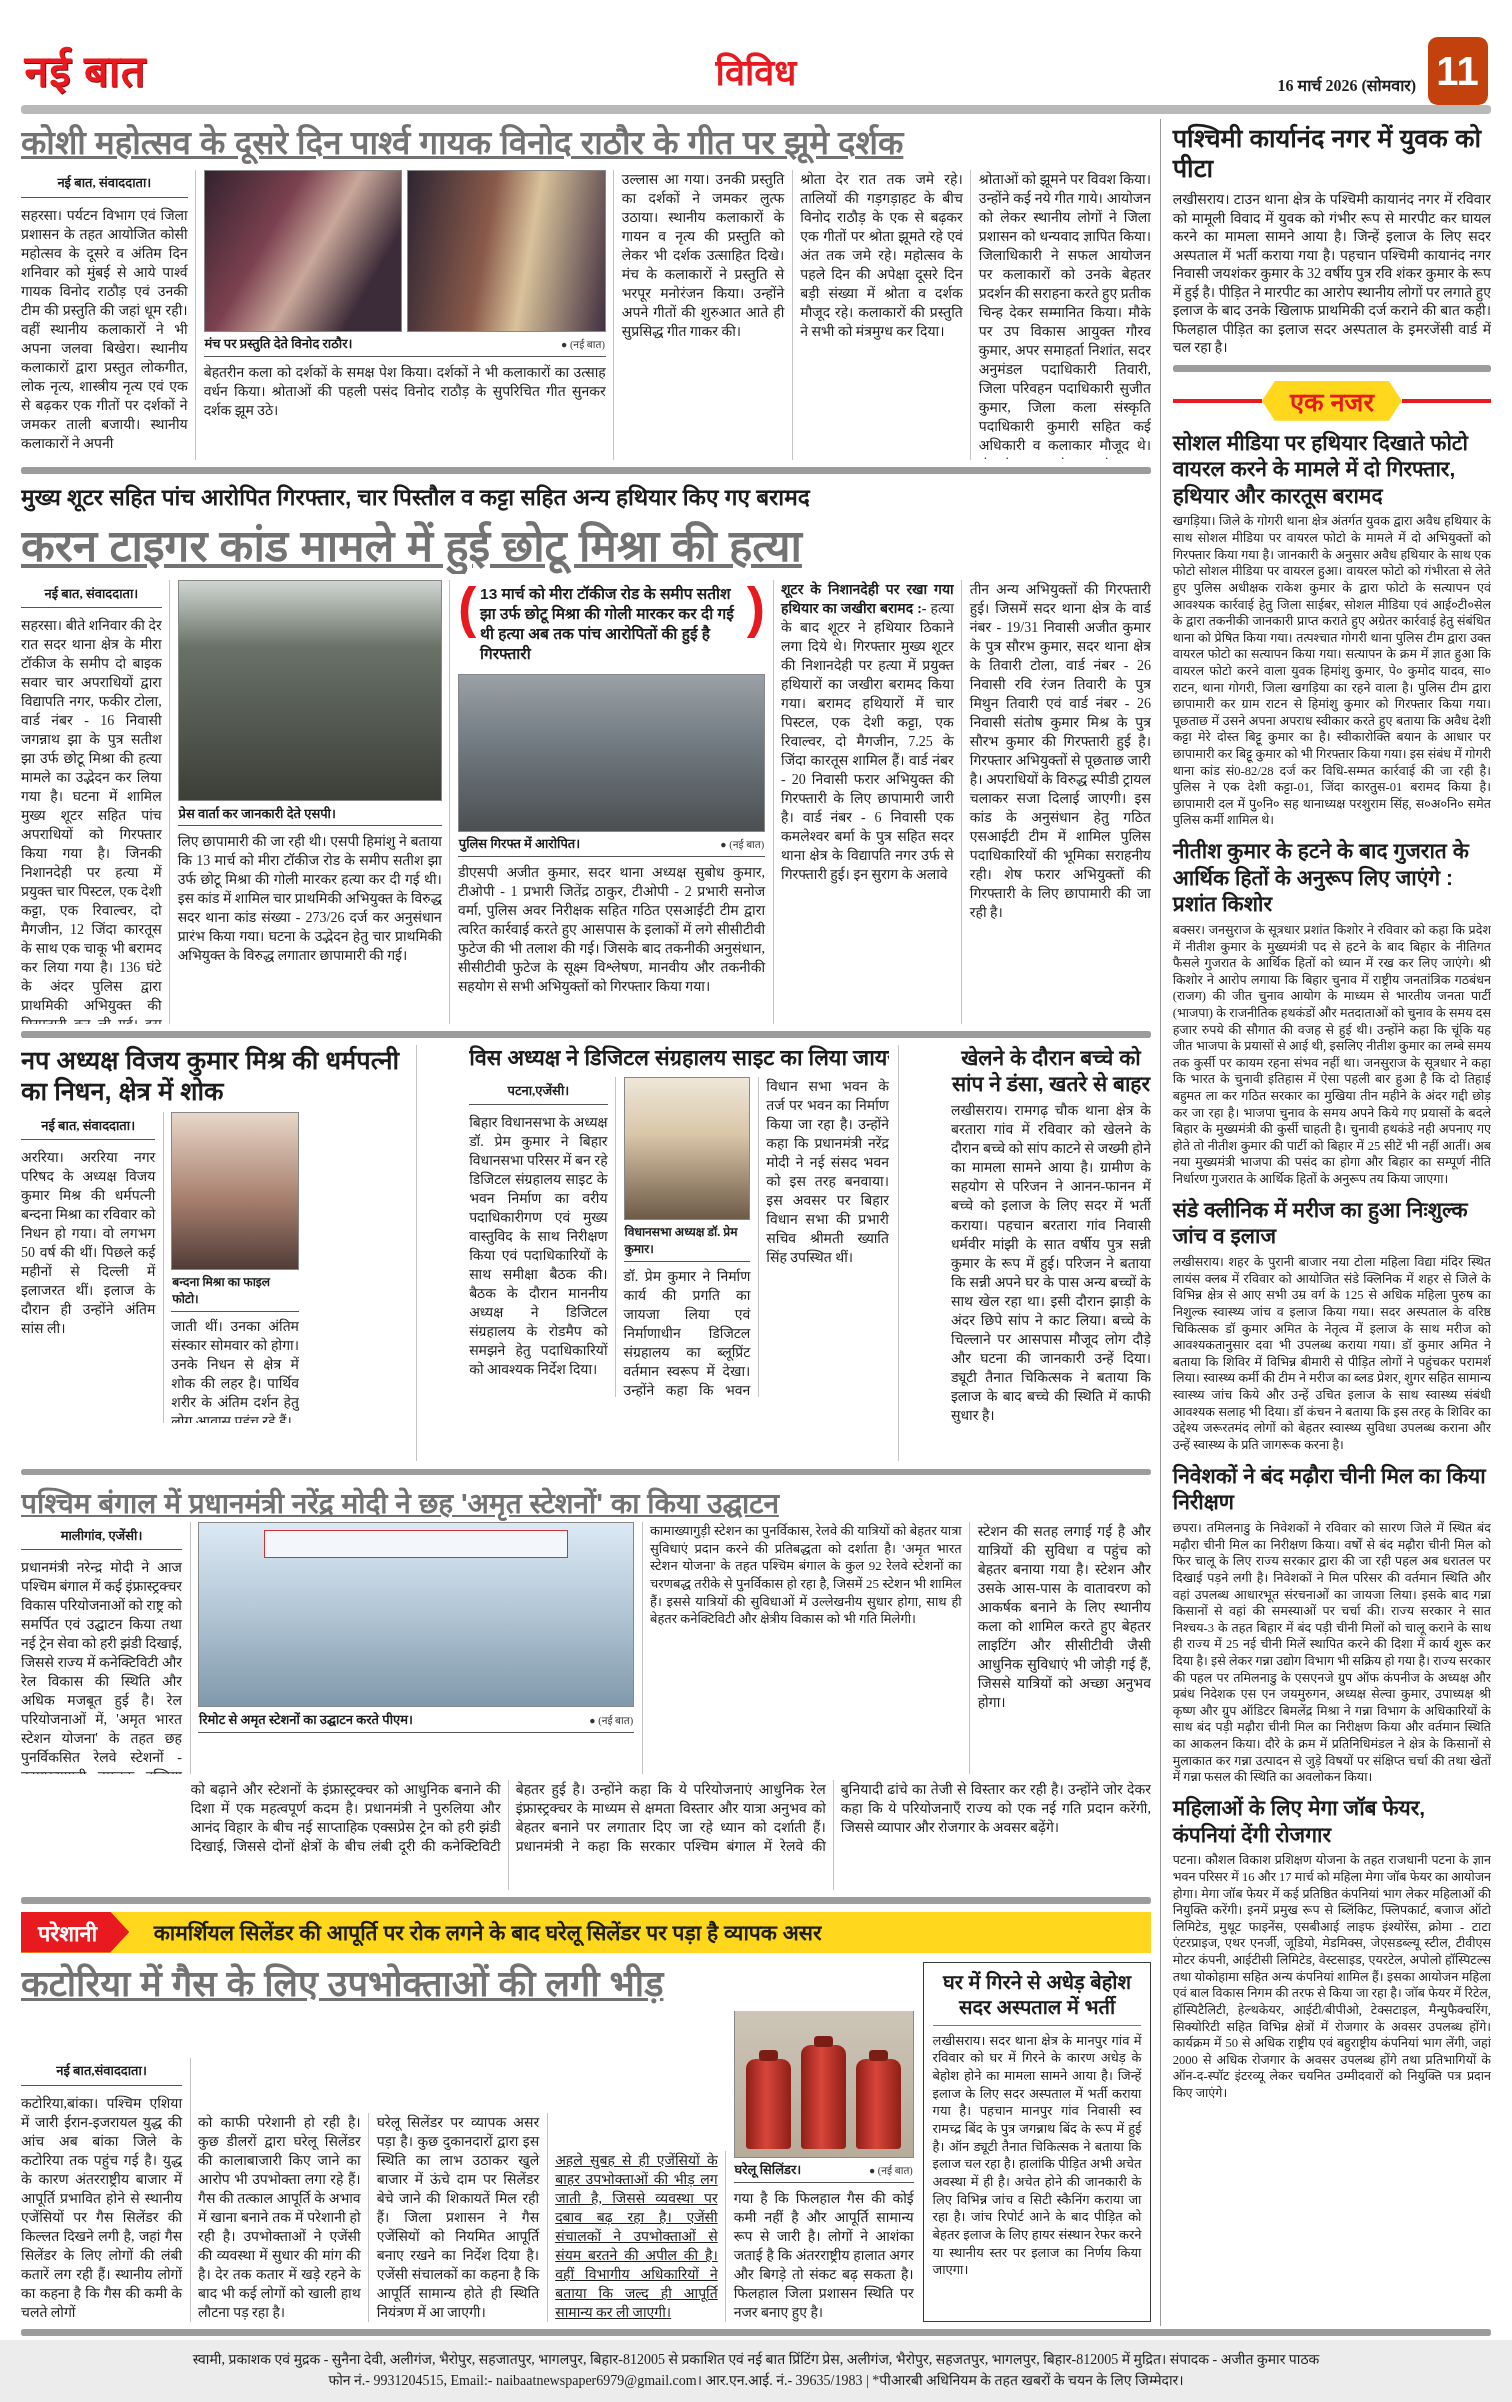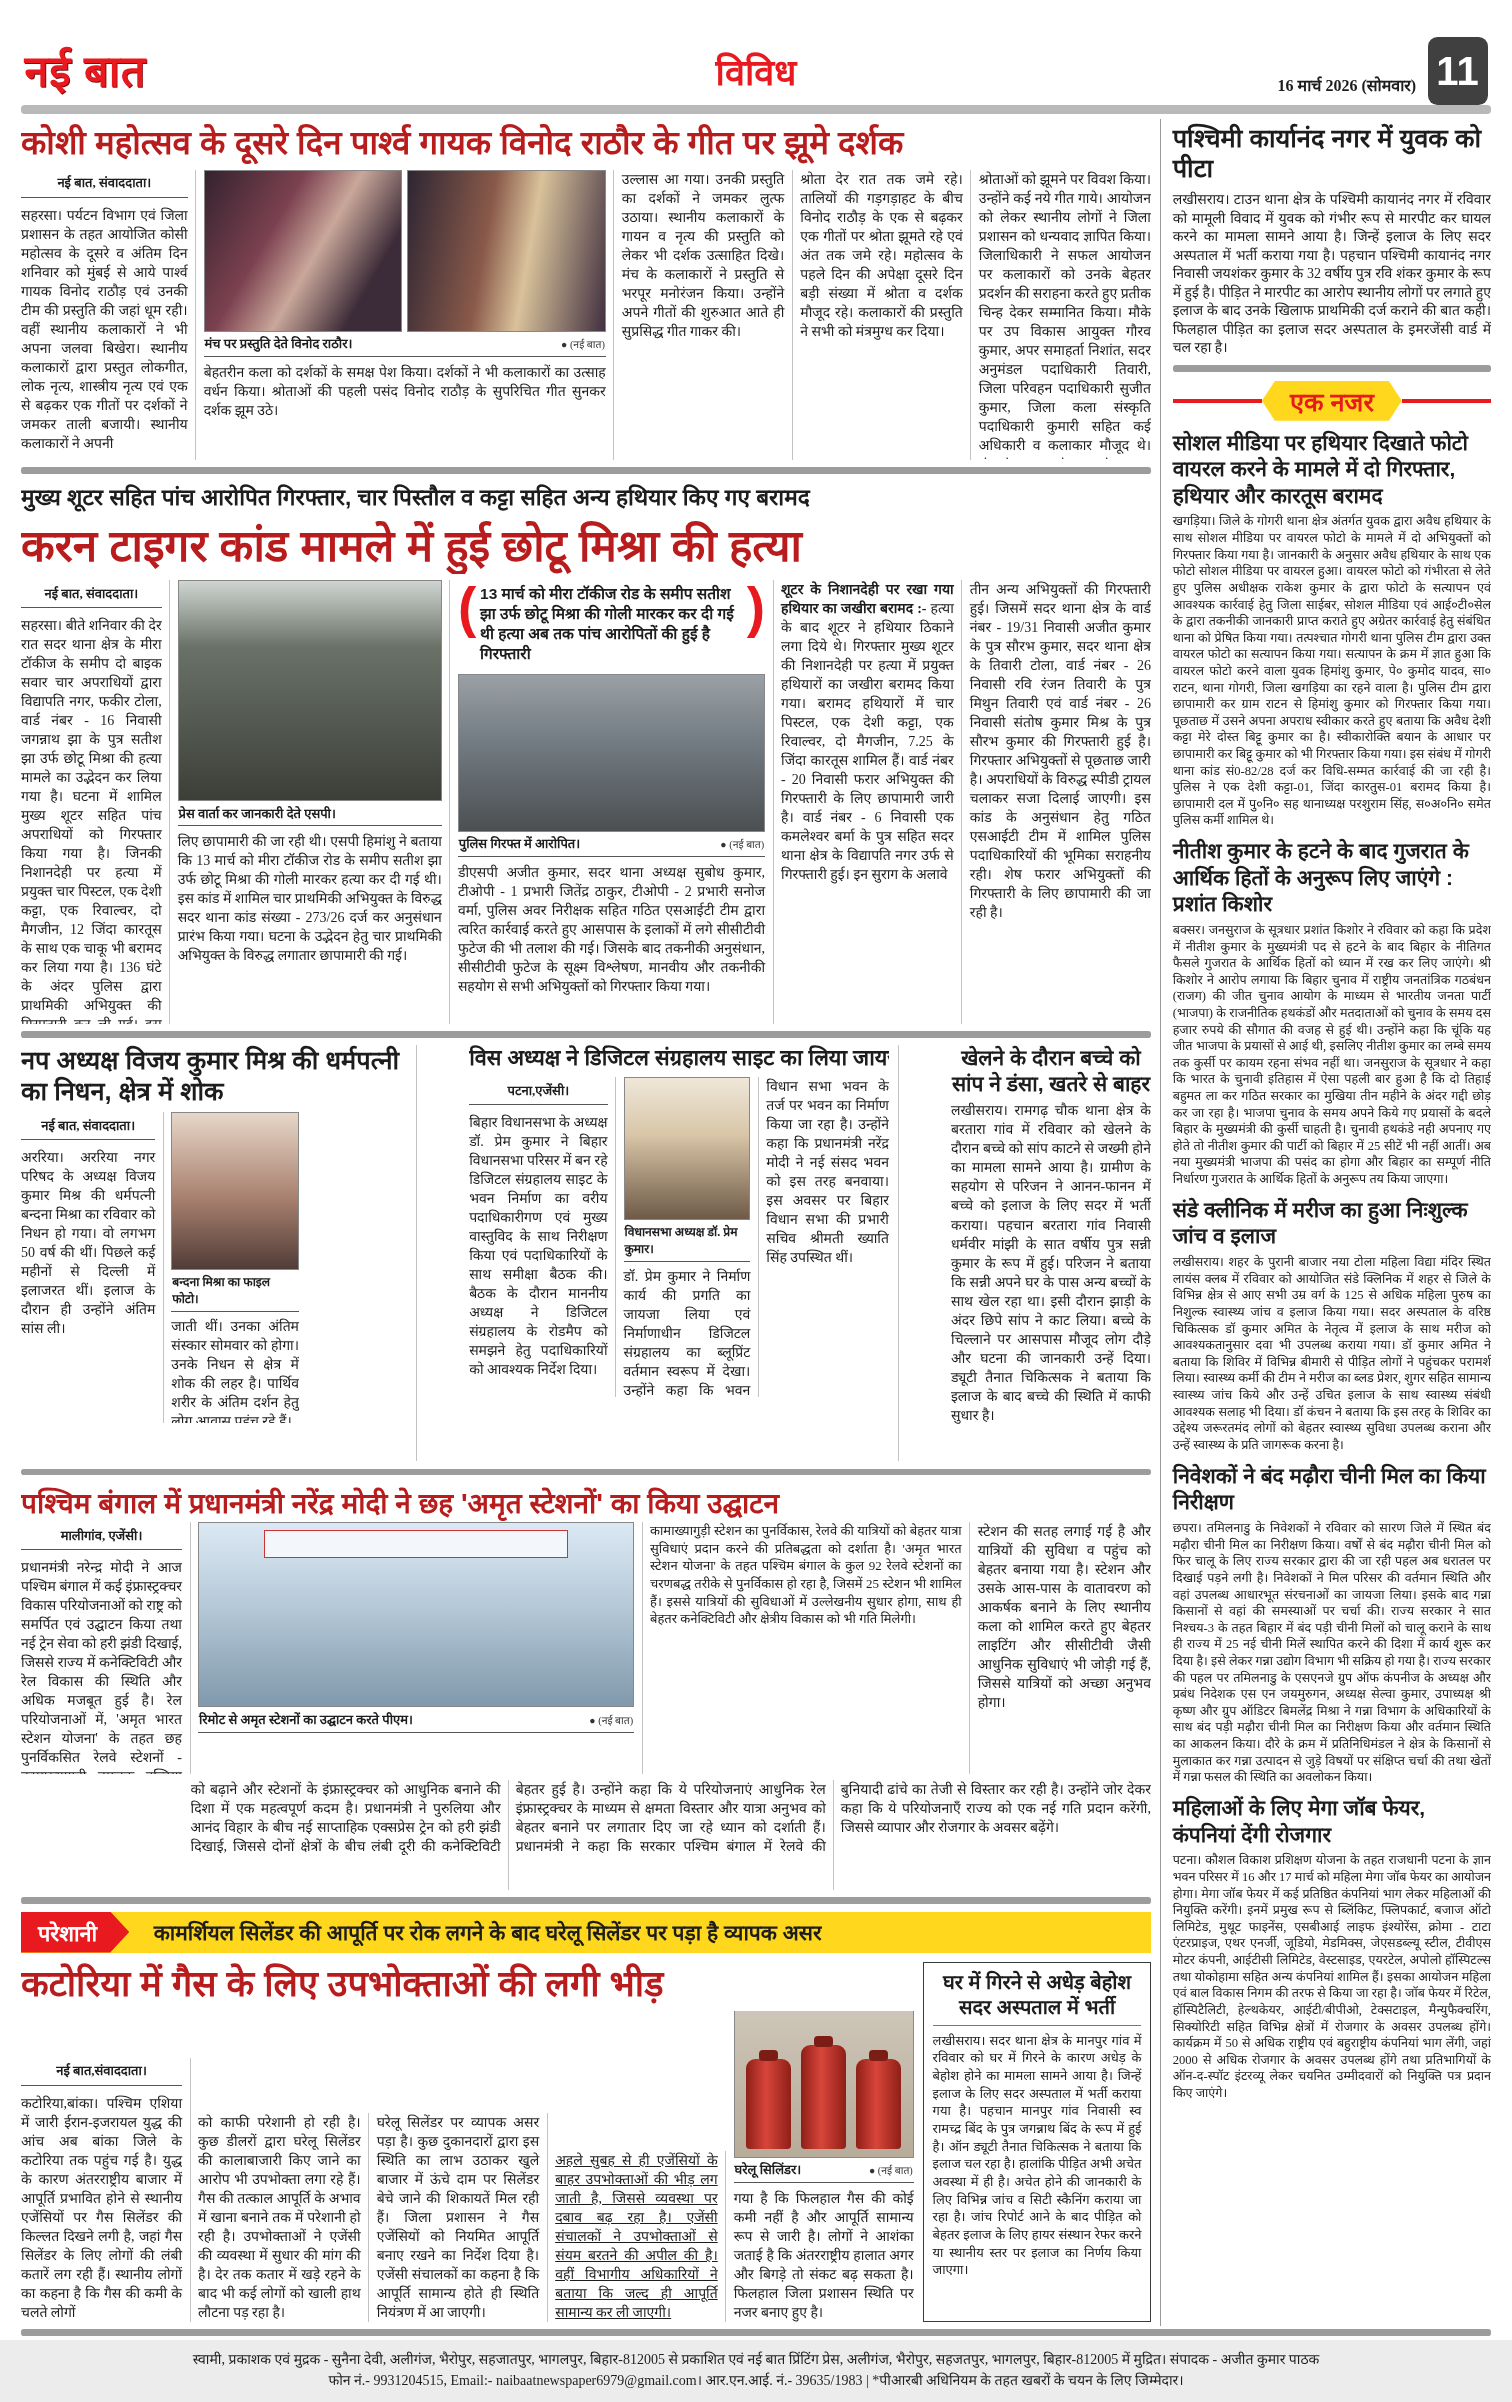--- a/index.html
+++ b/index.html
@@ -8,34 +8,34 @@
           font-family:"Liberation Serif", serif; color:#1d1d1d; overflow:hidden; position:relative; }
 
   
   .hdr { height:105px; padding:0 24.5px; display:flex; align-items:flex-end; position:relative; }
   .masthead { font-family:"Liberation Sans",sans-serif; font-weight:800; font-size:43px; color:#e8191f;
               text-shadow:0.9px 0.9px 0 #7e0e12; letter-spacing:0.9px; padding-bottom:5.6px; }
   .section-title { position:absolute; left:0; right:0; text-align:center; bottom:9.4px;
               font-family:"Liberation Sans",sans-serif; font-weight:800; font-size:36px; color:#e8191f; }
   .hdr-right { margin-left:auto; display:flex; align-items:flex-end; gap:11.3px; z-index:2; }
   .hdr-date { font-size:16px; font-weight:bold; padding-bottom:9.4px; }
-  .pagenum { width:60px; height:68px; background:#404040; border-radius:9.4px; color:#fff;
+  .pagenum { width:60px; height:68px; background:#c2410c; border-radius:9.4px; color:#fff;
              font-family:"Liberation Sans",sans-serif; font-weight:800; font-size:40px;
              display:flex; align-items:center; justify-content:center; }
   .hdr-bar { height:8.5px; background:#b9b9b9; margin:0 21px; border-radius:3.8px; }
 
   
   .content { display:flex; padding:5.6px 21px 0 21px; gap:9.4px; height:2212px; overflow:hidden; }
   main.maincol { width:1130px; overflow:hidden; }
   aside.rail { flex:1; border-left:0.9px solid #9a9a9a; padding-left:11.3px; overflow:hidden; }
 
   .bar { height:6.6px; background:#9c9c9c; margin:7.5px 0; border-radius:2.8px; }
 
-  h1.hl { font-family:"Liberation Sans",sans-serif; font-weight:800; color:#b91c1c;
-          white-space:nowrap; overflow:hidden; }
+  h1.hl { font-family:"Liberation Sans",sans-serif; font-weight:800; color:#737373;
+          white-space:nowrap; overflow:hidden;text-decoration:underline; }
   .hl-koshi { font-size:33px; letter-spacing:0; transform-origin:left; }
   .hl-karn  { font-size:44px; }
   .hl-modi  { font-size:28px; }
   .hl-gas   { font-size:36px; }
 
   .kicker { font-family:"Liberation Sans",sans-serif; font-weight:800; font-size:22.6px;
             white-space:nowrap; overflow:hidden; margin-bottom:1.9px; }
 
   .byline { text-align:center; font-weight:bold; font-size:13px; border-bottom:0.9px solid #555;
             padding:3.8px 0 5.6px 0; margin-bottom:7.5px; }

